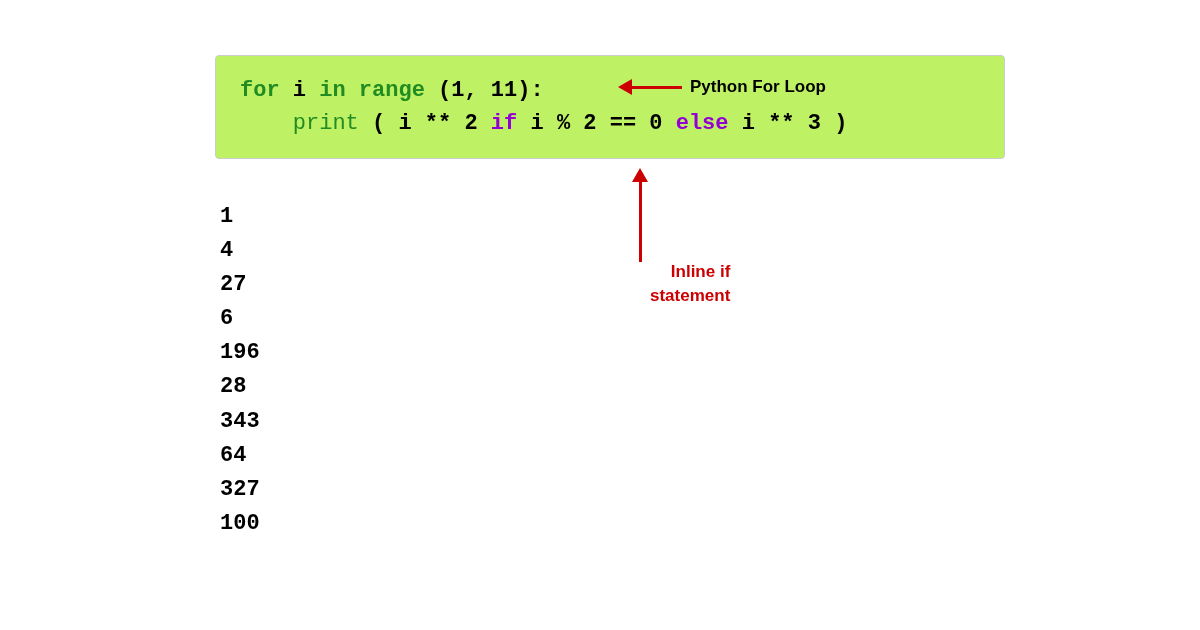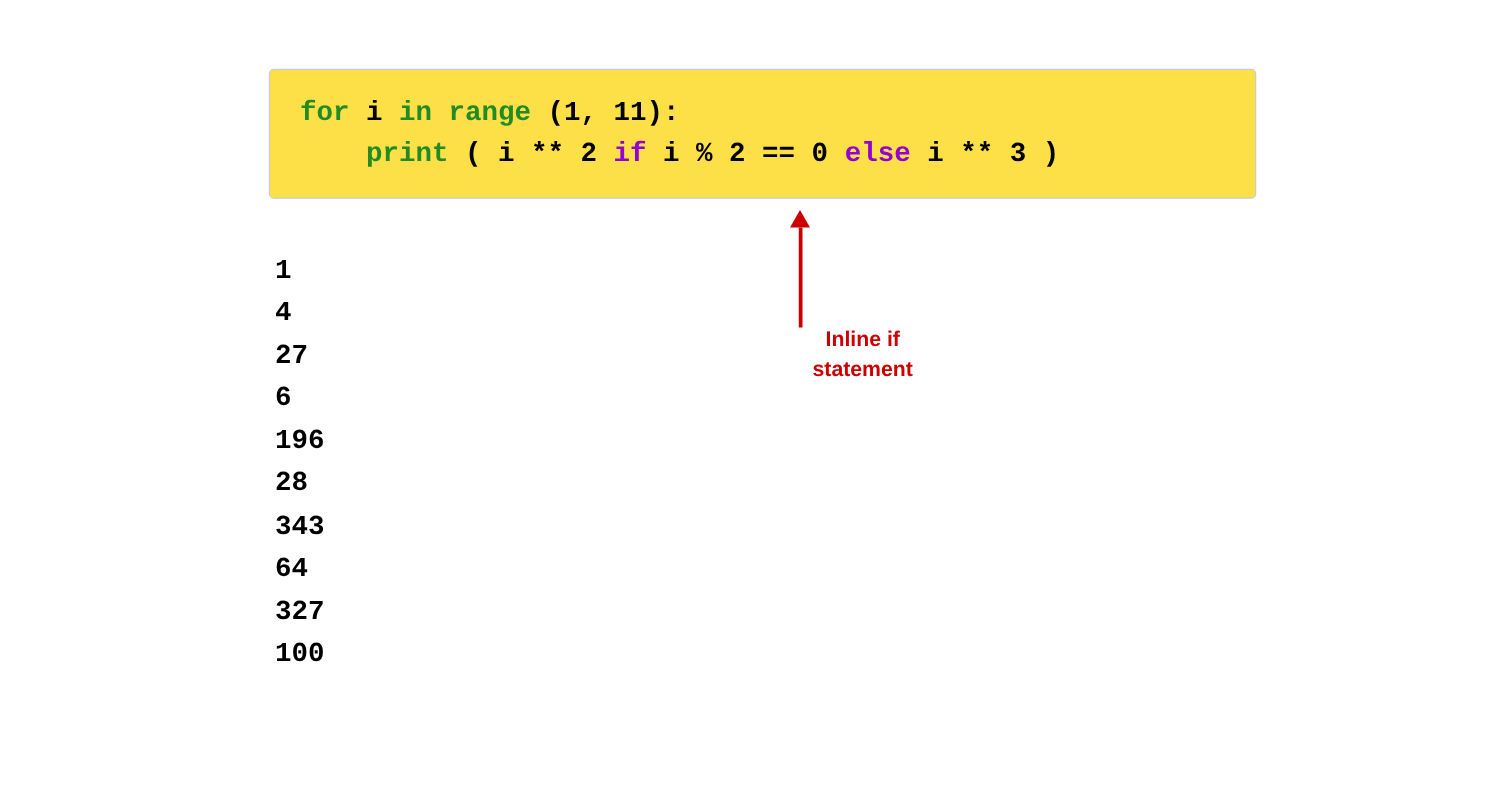--- a/index.html
+++ b/index.html
@@ -22,37 +22,37 @@
       width: 1200px;
       height: 630px;
       background: #ffffff;
     }
 
     .code-box {
       position: absolute;
       top: 55px;
       left: 215px;
       width: 790px;
-      background: #fde047;
+      background: #bef264;
       border: 1px solid #cccccc;
       border-radius: 4px;
       padding: 18px 24px;
     }
 
     .code-line {
       font-size: 22px;
       font-weight: bold;
       line-height: 1.5;
       white-space: nowrap;
     }
 
     .kw-for { color: #228B22; font-weight: bold; }
     .kw-in  { color: #228B22; font-weight: bold; }
     .kw-range { color: #228B22; font-weight: bold; }
-    .kw-print { color: #228B22; font-weight: bold; }
+    .kw-print { color: #228B22; font-weight: normal; }
     .var-i  { color: #000000; }
     .kw-if  { color: #9400D3; font-weight: bold; }
     .kw-else { color: #9400D3; font-weight: bold; }
     .num    { color: #000000; }
     .op     { color: #000000; }
     .paren  { color: #000000; }
 
     .annotation-for-loop {
       position: absolute;
       top: 77px;
@@ -108,21 +108,21 @@
 
     .annotation-label-inline {
       position: absolute;
       top: 260px;
       left: 650px;
       font-family: Arial, sans-serif;
       font-size: 17px;
       font-weight: bold;
       color: #cc0000;
       white-space: nowrap;
-      text-align: center;
+      text-align: right;
       line-height: 1.4;
     }
 
     .output-section {
       position: absolute;
       top: 200px;
       left: 220px;
     }
 
     .output-line {
@@ -171,20 +171,28 @@
       <span class="op"> == </span>
       <span class="num">0</span>
       <span class="kw-else"> else </span>
       <span class="var-i">i</span>
       <span class="op"> ** </span>
       <span class="num">3</span>
       <span class="paren">)</span>
     </div>
   </div>
 
+  <div class="annotation-for-loop">
+
+    <div class="arrow-left">
+      <div class="arrow-left-head"></div>
+      <div class="arrow-left-line"></div>
+    </div>
+    <span class="annotation-label-for">Python For Loop</span>
+  </div>
 
   <div class="arrow-up-wrapper">
 
     <div class="arrow-up-head"></div>
     <div class="arrow-up-line"></div>
   </div>
 
   <div class="annotation-label-inline">
     Inline if<br>statement
   </div>

